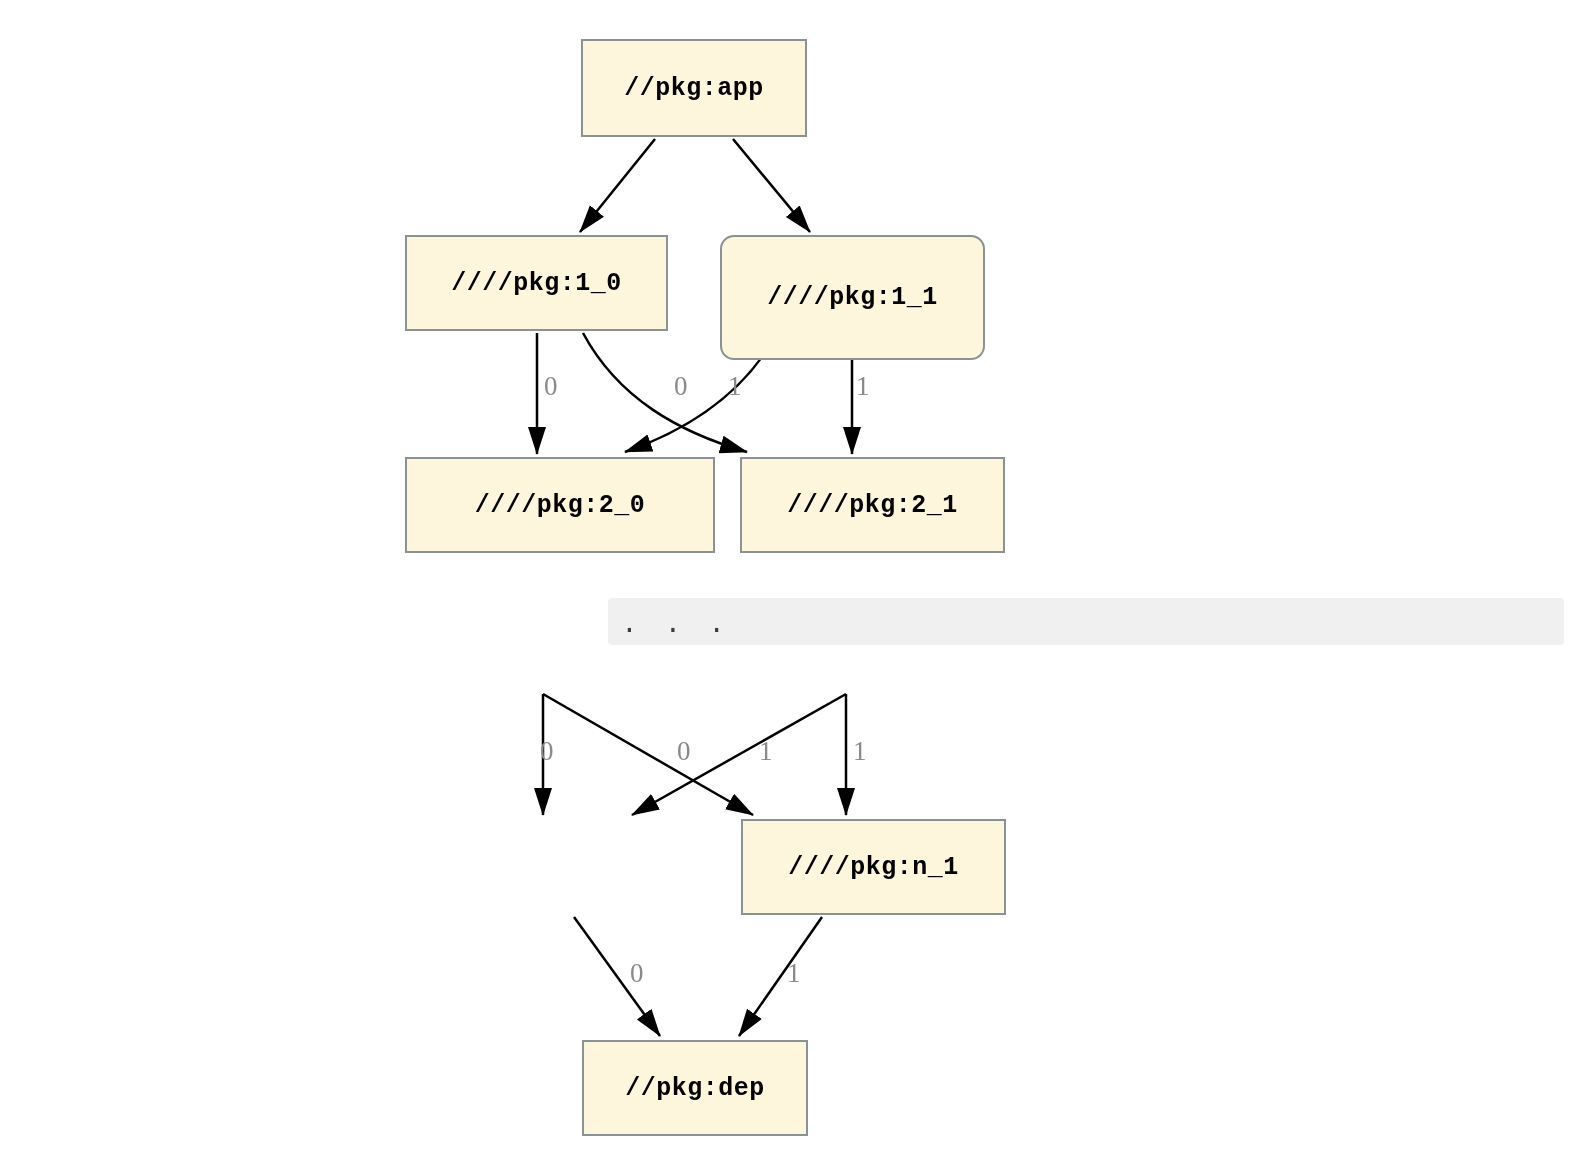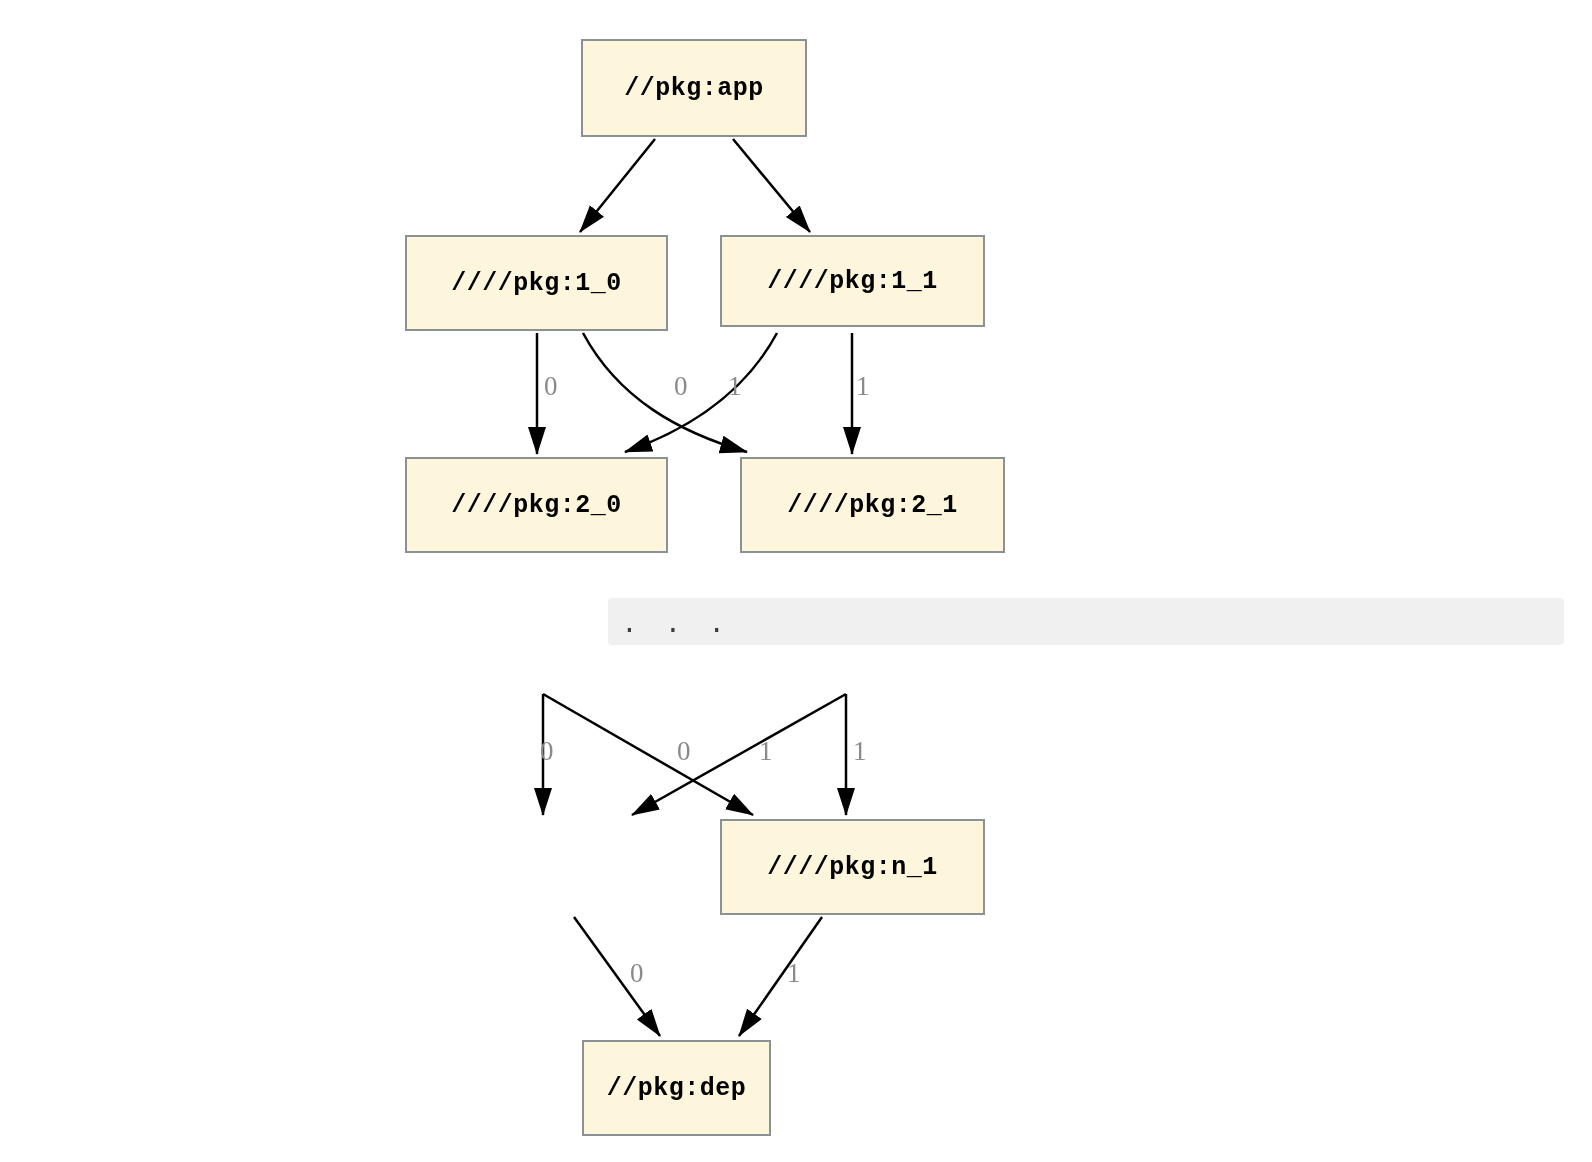--- a/index.html
+++ b/index.html
@@ -35,26 +35,26 @@
   .node-label {
     font-family: "Liberation Mono", "DejaVu Sans Mono", monospace;
     font-size: 25px;
     font-weight: bold;
     color: #000000;
     white-space: nowrap;
     letter-spacing: 0.5px;
   }
   .n-app { left: 581px; top: 39px;  width: 226px; height: 98px; }
   .n-1_0 { left: 405px; top: 235px; width: 263px; height: 96px; align-items: center; }
-  .n-1_1 { left: 720px; top: 235px; width: 265px; height: 92px; }
-  .n-2_0 { left: 405px; top: 457px; width: 263px; height: 96px; }
+  .n-1_1 { left: 720px; top: 235px; width: 265px; height: 125px; border-radius: 14px; }
+  .n-2_0 { left: 405px; top: 457px; width: 310px; height: 96px; }
   .n-2_1 { left: 720px; top: 457px; width: 265px; height: 96px; margin-left: 20px; }
   .n-n_0 { left: 405px; top: 819px; width: 263px; height: 96px; }
-  .n-n_1 { left: 720px; top: 819px; width: 265px; height: 96px; }
-  .n-dep { left: 582px; top: 1040px; width: 189px; height: 96px; }
+  .n-n_1 { left: 741px; top: 819px; width: 265px; height: 96px; }
+  .n-dep { left: 582px; top: 1040px; width: 226px; height: 96px; }
 
   .edge-label {
     position: absolute;
     font-family: "Liberation Serif", "DejaVu Serif", serif;
     font-size: 27px;
     color: #8a8a8a;
     line-height: 1;
     white-space: nowrap;
   }
   .el2  { left: 544px; top: 373px; }

